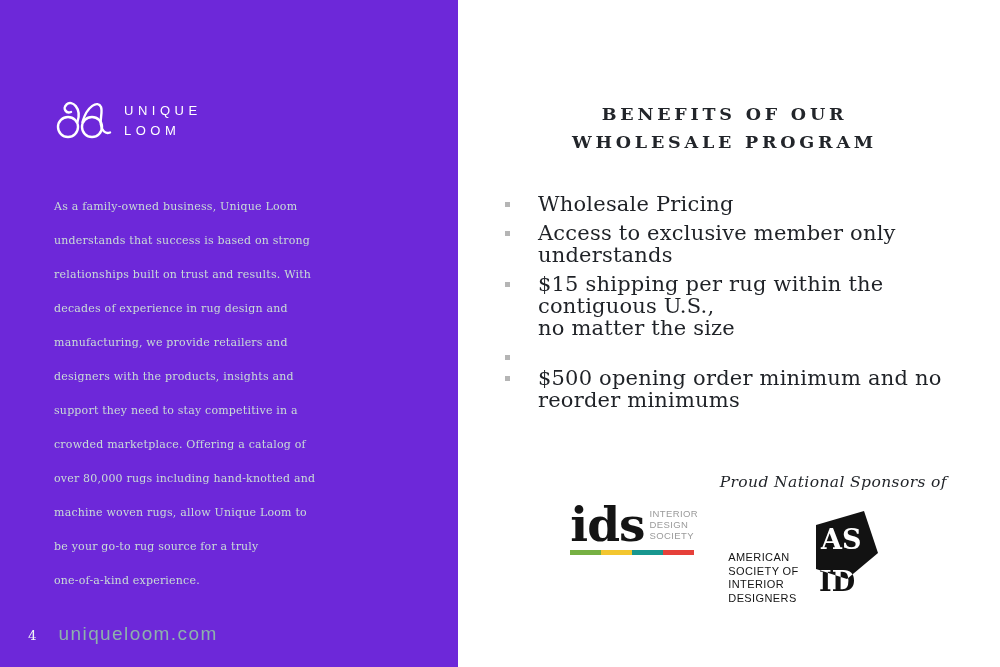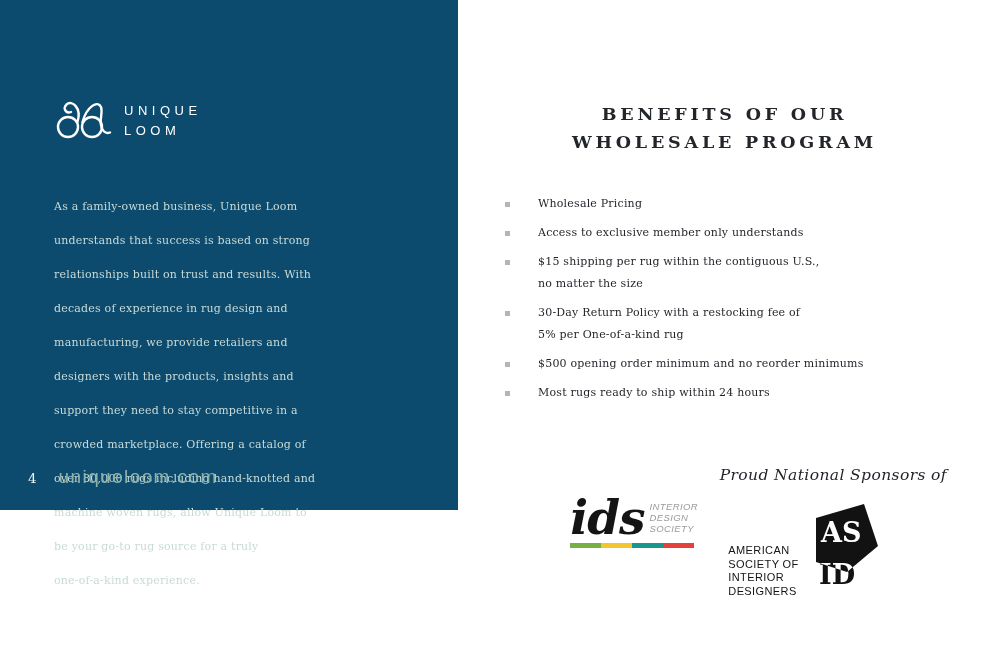--- a/index.html
+++ b/index.html
@@ -6,22 +6,22 @@
   html,body { width:1000px; height:667px; }
   body{
     display:flex;
     font-family:"DejaVu Serif", serif;
     background:#ffffff;
     overflow:hidden;
   }
 
   
   .left-panel{
-    width:458px; height:510px;
-    background:#0c4a6e;
+    width:458px; height:667px;
+    background:#6d28d9;
     position:relative;
     flex-shrink:0;
   }
   .brand{
     display:flex; align-items:center;
     margin:96px 0 0 54px;
   }
   .brand-icon{ width:60px; height:46px; }
   .brand-name{
     margin-left:10px;
@@ -82,21 +82,21 @@
     margin-bottom:7px;
   }
   .bullet-square{
     width:5px; height:5px;
     background:#b5b5b5;
     margin:9px 28px 0 0;
     flex-shrink:0;
   }
   .benefit-text{
     color:#1f2227;
-    font-size:11px;
+    font-size:21px;
     font-weight:500;
     line-height:22px;
     white-space:pre-line;
     letter-spacing:0.2px;
   }
 
   
   .sponsors{ margin-top:62px; }
   .sponsors-intro{
     text-align:right;
@@ -107,21 +107,21 @@
   }
   .sponsor-logos{
     display:flex;
     justify-content:center;
     align-items:flex-start;
     gap:34px;
     margin-top:16px;
   }
   
   .ids-logo{ width:124px; }
-  .ids-top{ display:flex; align-items:flex-end;font-style:italic; }
+  .ids-top{ display:flex; align-items:flex-end; }
   .ids-abbr{
     font-family:"DejaVu Serif", serif;
     font-weight:bold;
     font-size:47px;
     line-height:0.78;
     letter-spacing:-1px;
     color:#141414;
   }
   .ids-society{
     margin-left:5px;
@@ -208,30 +208,24 @@
         <span class="bullet-square"></span>
         <span class="benefit-text">Access to exclusive member only understands</span>
       </li>
       <li class="benefit-item">
         <span class="bullet-square"></span>
         <span class="benefit-text">$15 shipping per rug within the contiguous U.S.,
 no matter the size</span>
       </li>
       <li class="benefit-item">
         <span class="bullet-square"></span>
-        <span class="benefit-text">30-Day Return Policy with a restocking fee of
-5% per One-of-a-kind rug</span>
       </li>
       <li class="benefit-item">
         <span class="bullet-square"></span>
         <span class="benefit-text">$500 opening order minimum and no reorder minimums</span>
-      </li>
-      <li class="benefit-item">
-        <span class="bullet-square"></span>
-        <span class="benefit-text">Most rugs ready to ship within 24 hours</span>
       </li>
     </ul>
 
     <div class="sponsors">
       <div class="sponsors-intro">Proud National Sponsors of</div>
 
       <div class="sponsor-logos">
 
         <div class="ids-logo">
           <div class="ids-top">

